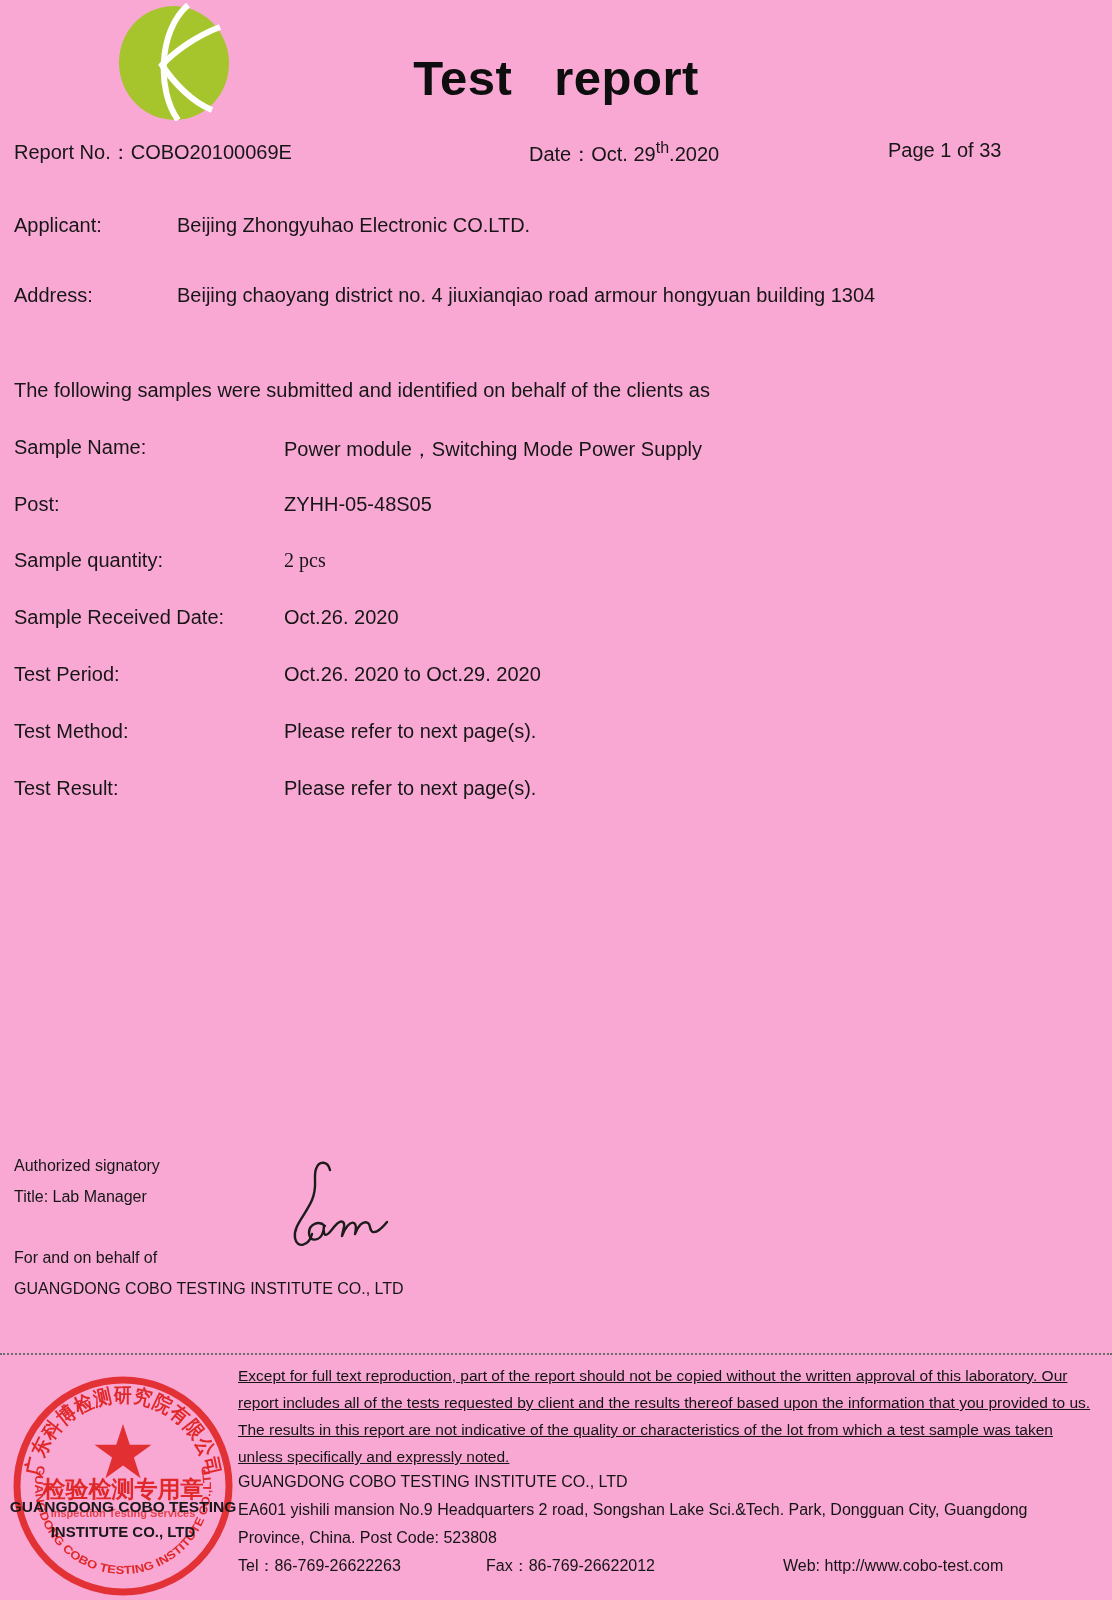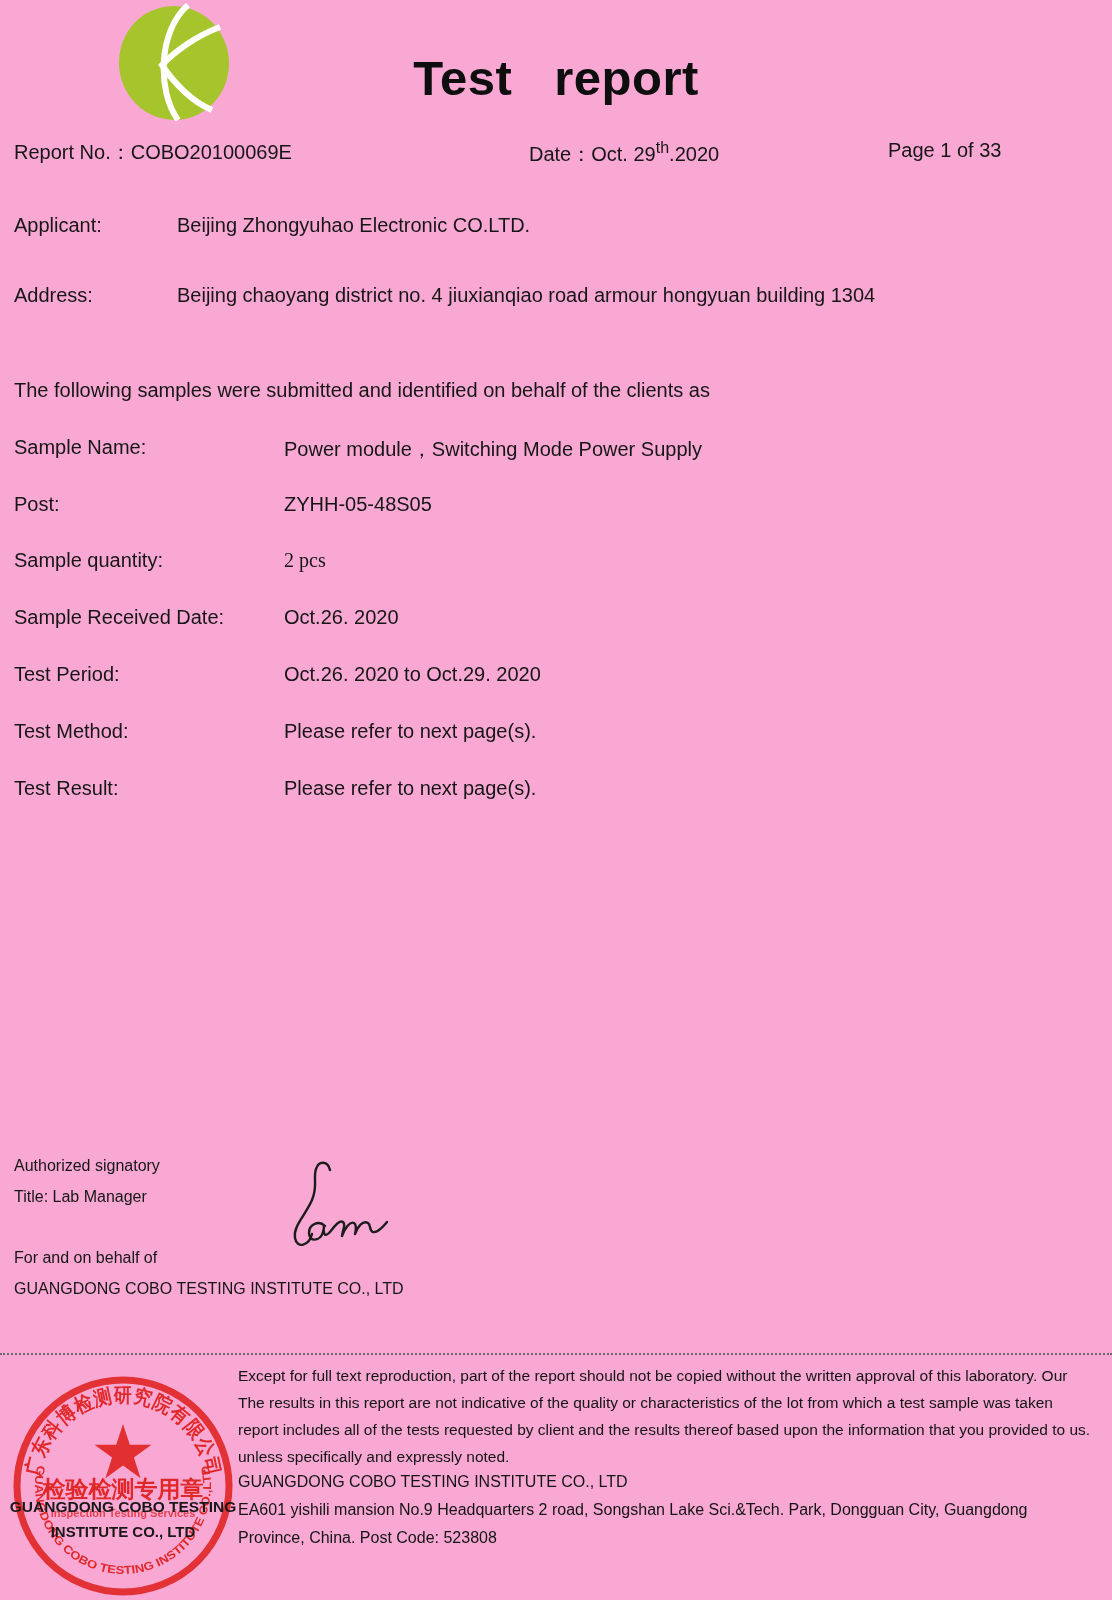--- a/index.html
+++ b/index.html
@@ -25,21 +25,21 @@
   .body-txt { font-size:20px; }
   .lbl { left:14px; }
   .sup { font-size:16px; vertical-align:super; }
   .sig-line { font-size:16px; }
   .dotline {
     left:0; top:1353px; width:1112px; height:0;
     border-top:2px dotted #6b6b6b;
   }
   .foot { font-size:15.5px; color:#141414; }
   .foot-block { left:238px; width:866px; }
-  .disc-line { line-height:27px; }
+  .disc-line { line-height:27px;text-decoration:underline; }
   .foot-info { line-height:28px; }
   .telrow span.cell { position:absolute; white-space:nowrap; }
 </style>
 </head>
 <body>
 
 <div class="page">
 
   <svg class="abs" style="left:117px; top:3px;" width="118" height="118" viewBox="0 0 118 118">
     <ellipse cx="57" cy="60" rx="55" ry="57" fill="#a6c42b" transform="rotate(-7 57 60)"></ellipse>
@@ -117,24 +117,29 @@
     <text x="118" y="151" text-anchor="middle" font-size="11" font-weight="bold" fill="#e02828" opacity="0.8">Inspection Testing Services</text>
     <text font-size="11.5" font-weight="bold" fill="#e02828">
       <textPath href="#arcBottom" startOffset="2" textLength="318" lengthAdjust="spacingAndGlyphs">GUANGDONG COBO TESTING INSTITUTE CO.,LTD</textPath>
     </text>
     <text x="118" y="146" text-anchor="middle" font-size="15.5" font-weight="bold" fill="#181818">GUANGDONG COBO TESTING</text>
     <text x="118" y="171" text-anchor="middle" font-size="15" font-weight="600" fill="#181818">INSTITUTE CO., LTD</text>
   </svg>
 
   <div class="abs foot foot-block" style="top:1362px;">
     <div class="disc-line">Except for full text reproduction, part of the report should not be copied without the written approval of this laboratory. Our</div>
+    <div class="disc-line">report includes all of the tests requested by client and the results thereof based upon the information that you provided to us.</div>
     <div class="disc-line">The results in this report are not indicative of the quality or characteristics of the lot from which a test sample was taken</div>
-    <div class="disc-line">report includes all of the tests requested by client and the results thereof based upon the information that you provided to us.</div>
     <div class="disc-line">unless specifically and expressly noted.</div>
   </div>
 
   <div class="abs foot foot-block foot-info" style="top:1468px; font-size:16px;">
     <div>GUANGDONG COBO TESTING INSTITUTE CO., LTD</div>
     <div>EA601 yishili mansion No.9 Headquarters 2 road, Songshan Lake Sci.&amp;Tech. Park, Dongguan City, Guangdong</div>
     <div>Province, China. Post Code: 523808</div>
+    <div class="telrow" style="position:relative; height:28px;">
+      <span class="cell" style="left:0;"><span>Tel：</span><span>86-769-26622263</span></span>
+      <span class="cell" style="left:248px;"><span>Fax：</span><span>86-769-26622012</span></span>
+      <span class="cell" style="left:545px;"><span>Web:</span> <span>http://www.cobo-test.com</span></span>
+    </div>
   </div>
 
 </div>
 
 </body></html>

